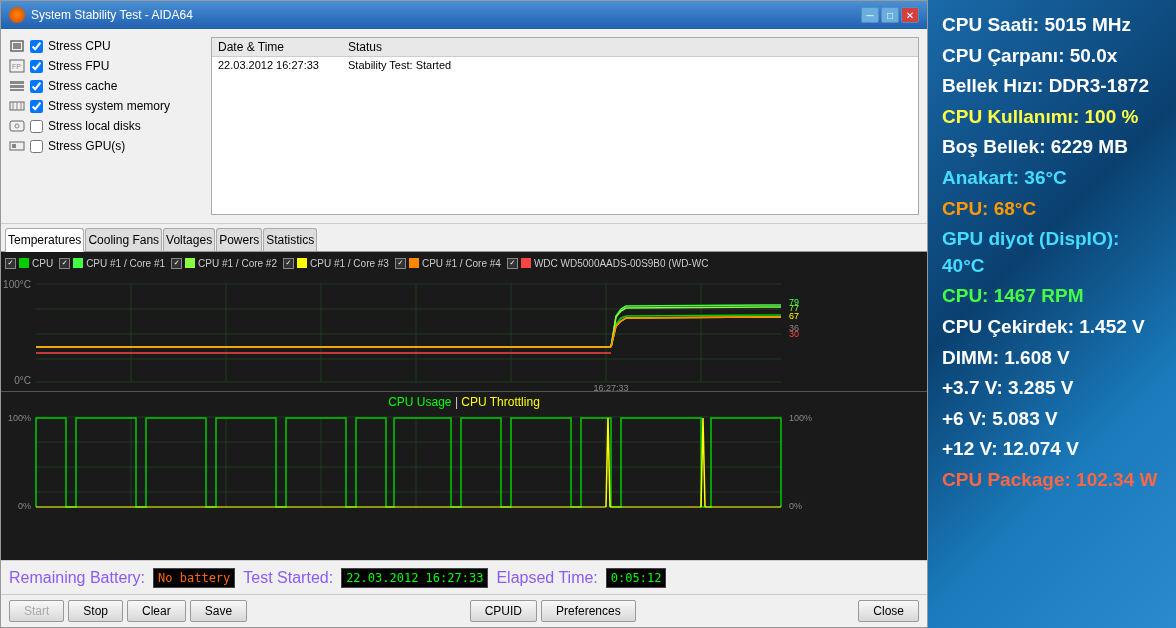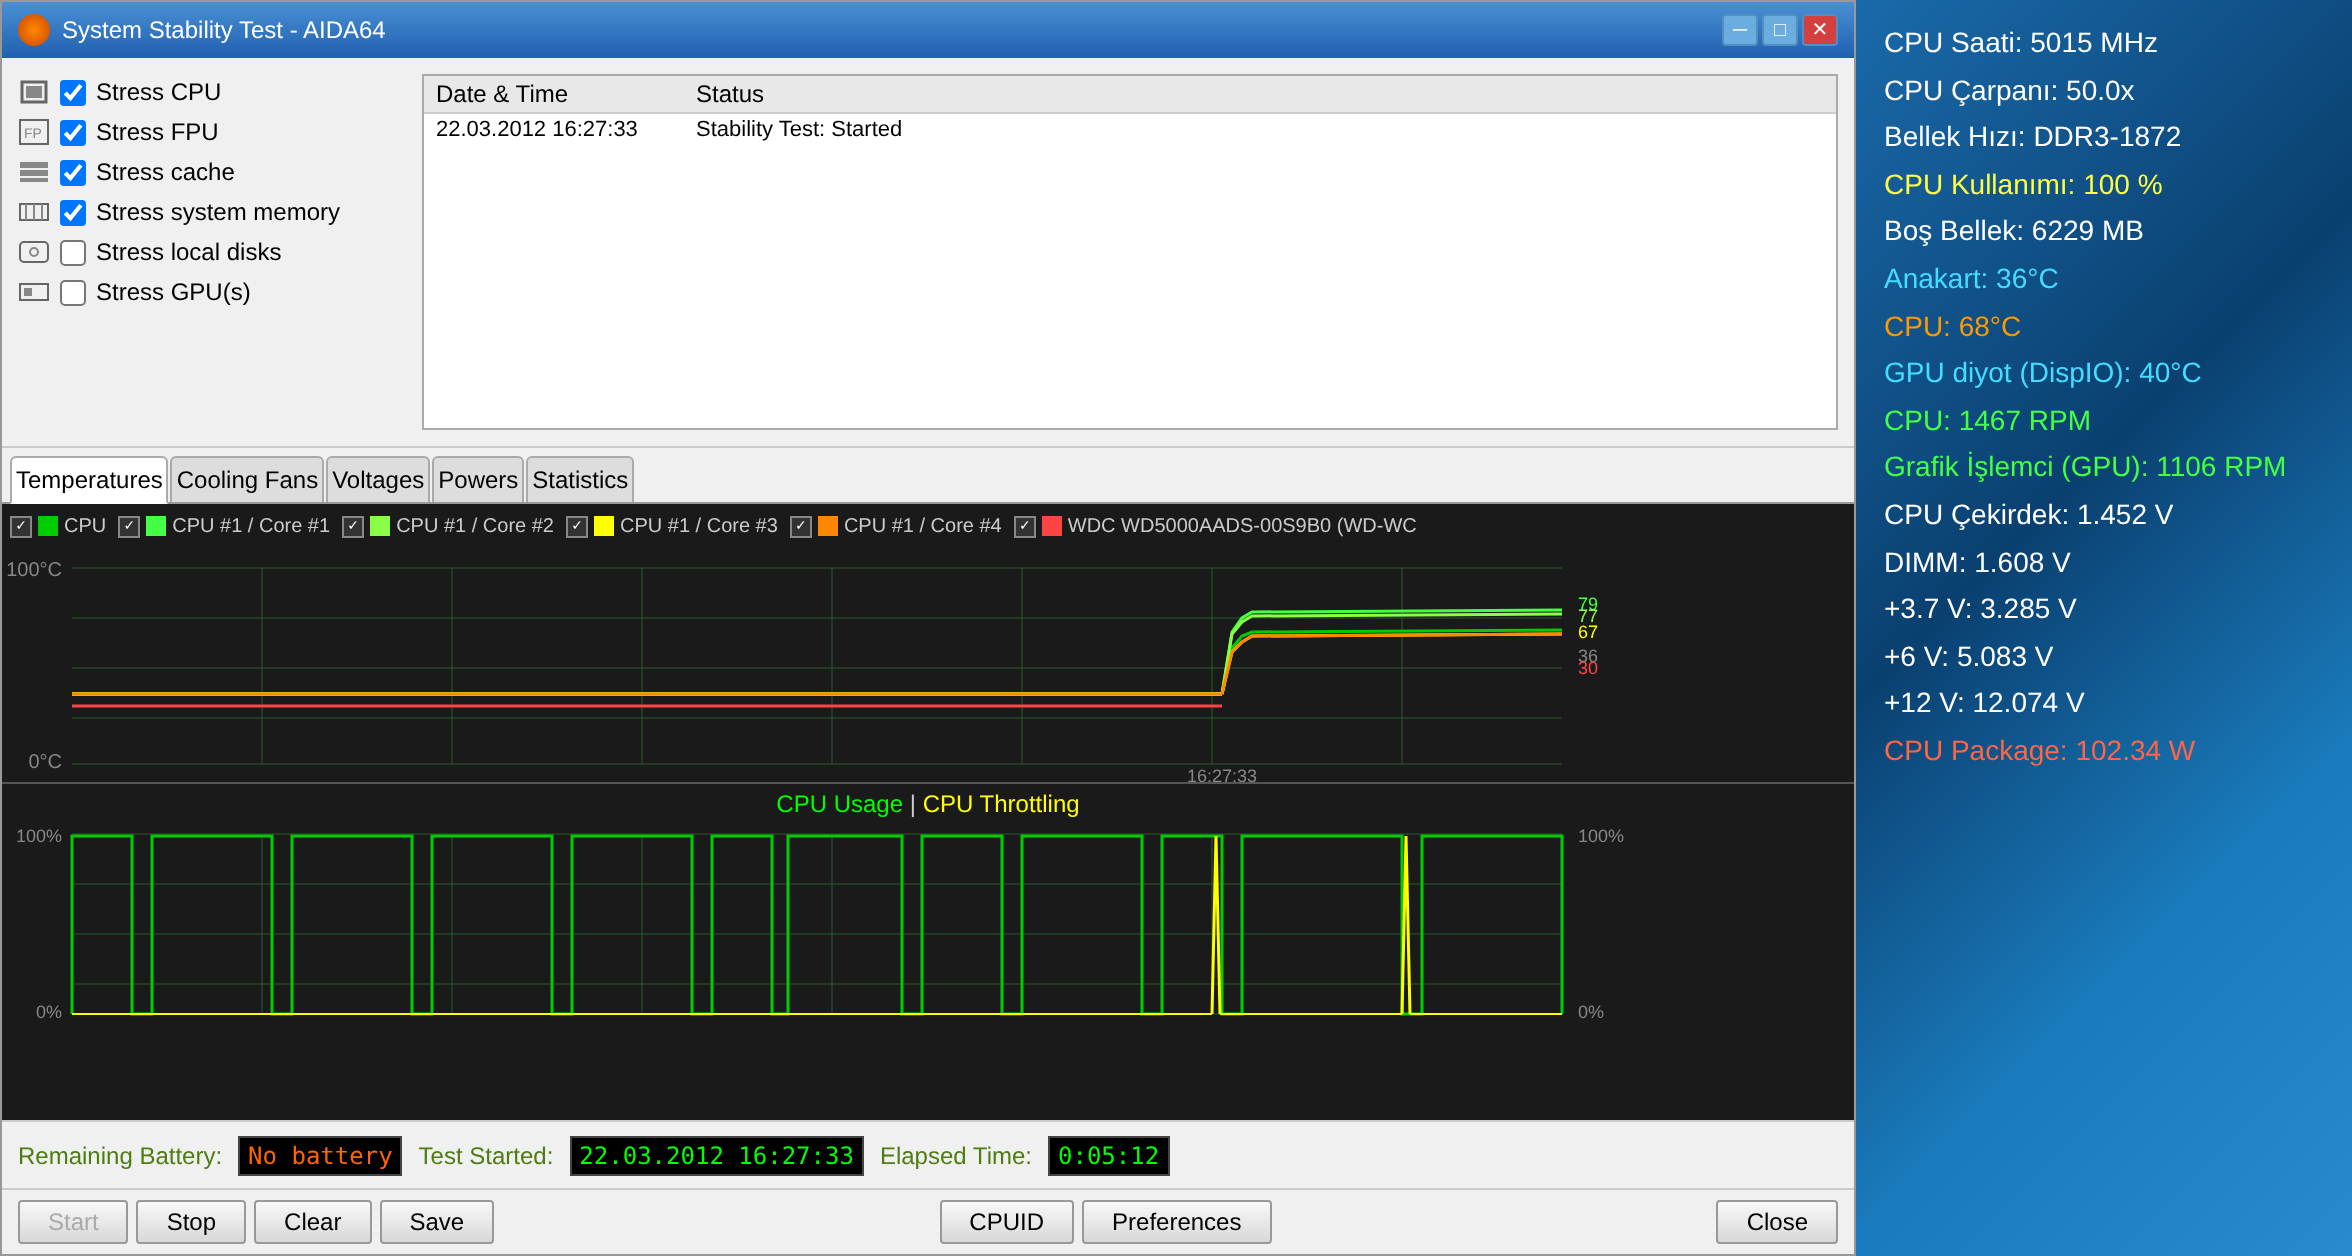--- a/index.html
+++ b/index.html
@@ -236,22 +236,22 @@
       background: #f0f0f0;
       border-top: 1px solid #ccc;
       padding: 5px 8px;
       display: flex;
       align-items: center;
       gap: 8px;
       flex-shrink: 0;
       height: 34px;
     }
     .bottom-label {
-      font-size: 12px;
-      color: #4d7c0f;
+      font-size: 16px;
+      color: #8b5cf6;
     }
     .bottom-value {
       background: black;
       color: #00ff00;
       padding: 2px 4px;
       font-size: 12px;
       font-family: monospace;
       border: 1px solid #444;
       text-align: center;
     }
@@ -282,22 +282,22 @@
     
     .right-panel {
       flex: 1;
       background: linear-gradient(135deg, #1a6aaa 0%, #0a4070 40%, #1a7abb 70%, #2a8acc 100%);
       padding: 12px 14px;
       display: flex;
       flex-direction: column;
       justify-content: flex-start;
     }
     .stat-line {
-      font-size: 14px;
-      font-weight: normal;
+      font-size: 19px;
+      font-weight: bold;
       margin-bottom: 4px;
       line-height: 1.4;
     }
     .stat-white { color: #ffffff; }
     .stat-yellow { color: #ffff44; }
     .stat-orange { color: #ff9900; }
     .stat-cyan { color: #44ddff; }
     .stat-green { color: #44ff44; }
     .stat-red { color: #ff6644; }
 
@@ -556,20 +556,19 @@
 <div class="right-panel">
   <div class="stat-line stat-white">CPU Saati: 5015 MHz</div>
   <div class="stat-line stat-white">CPU Çarpanı: 50.0x</div>
   <div class="stat-line stat-white">Bellek Hızı: DDR3-1872</div>
   <div class="stat-line stat-yellow">CPU Kullanımı: 100 %</div>
   <div class="stat-line stat-white">Boş Bellek: 6229 MB</div>
   <div class="stat-line stat-cyan">Anakart: 36°C</div>
   <div class="stat-line stat-orange">CPU: 68°C</div>
   <div class="stat-line stat-cyan">GPU diyot (DispIO): 40°C</div>
   <div class="stat-line stat-green">CPU: 1467 RPM</div>
-  <div class="stat-line stat-green">Grafik İşlemci (GPU): 1106 RPM</div>
   <div class="stat-line stat-white">CPU Çekirdek: 1.452 V</div>
   <div class="stat-line stat-white">DIMM: 1.608 V</div>
   <div class="stat-line stat-white">+3.7 V: 3.285 V</div>
   <div class="stat-line stat-white">+6 V: 5.083 V</div>
   <div class="stat-line stat-white">+12 V: 12.074 V</div>
   <div class="stat-line stat-red">CPU Package: 102.34 W</div>
 </div>
 
 </body></html>

